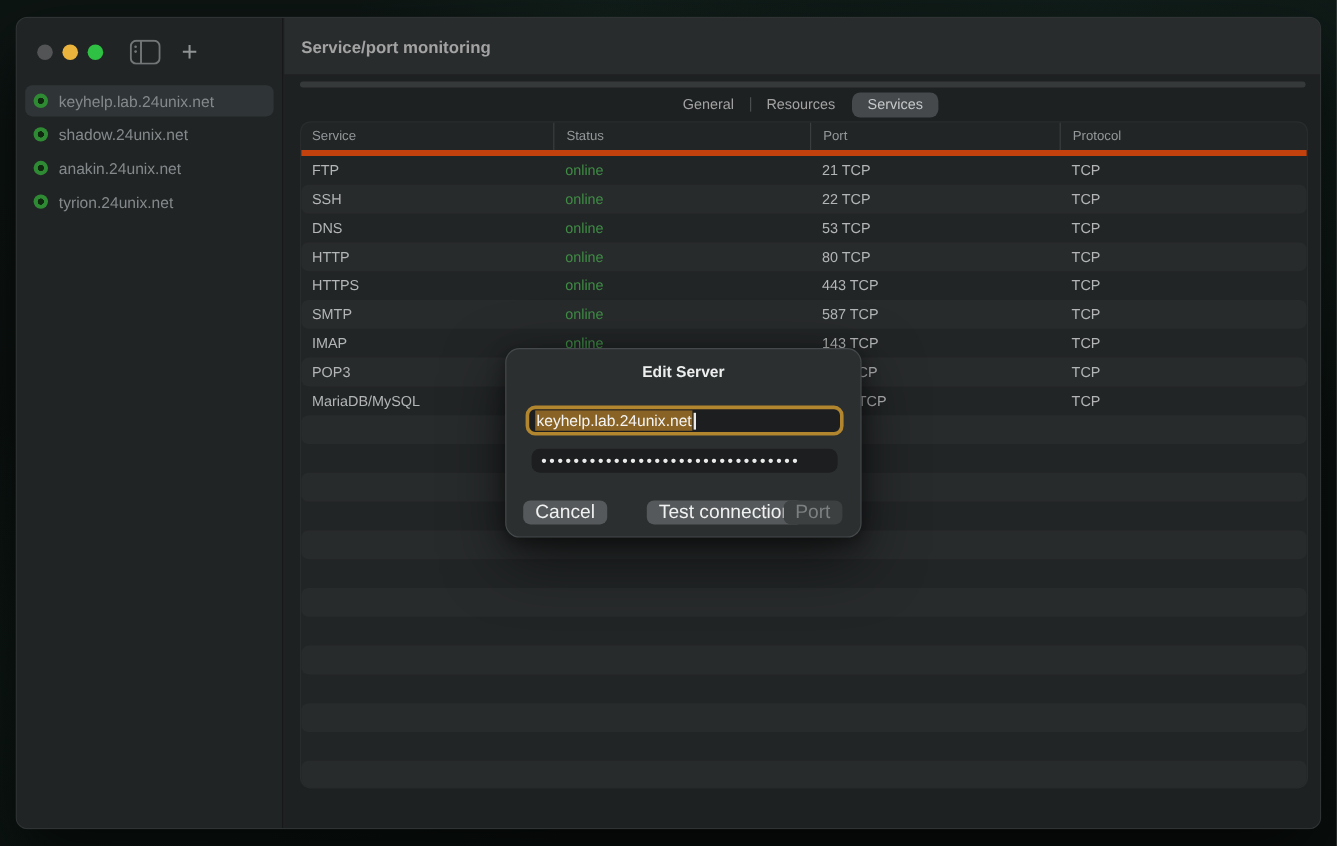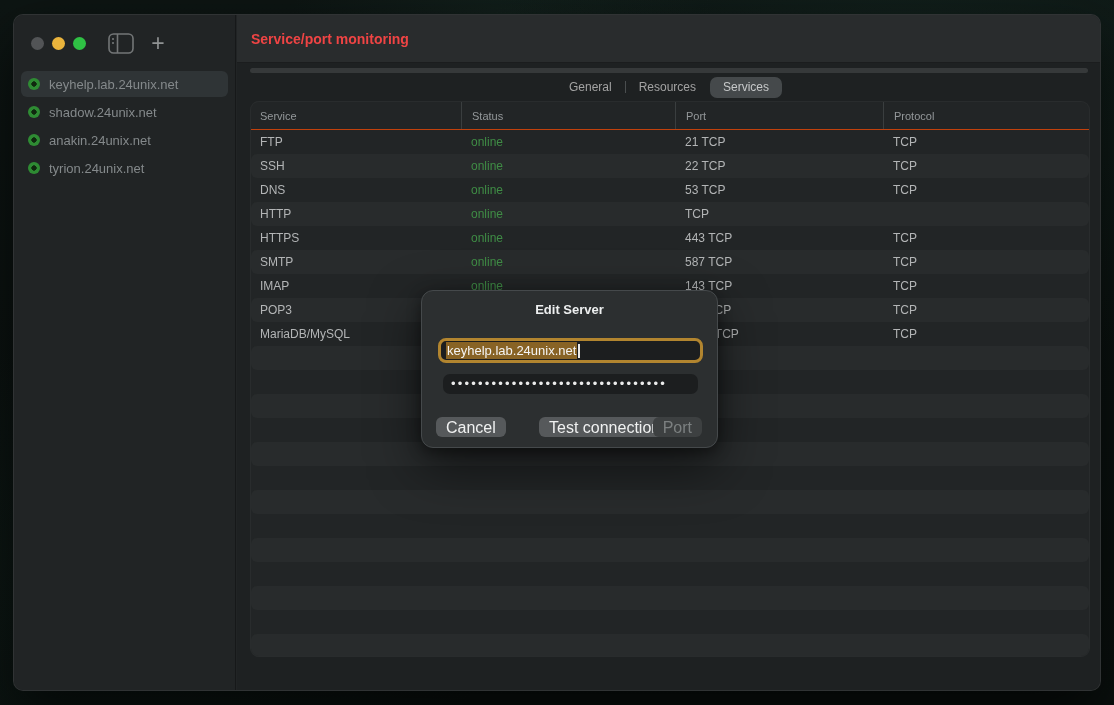--- a/index.html
+++ b/index.html
@@ -30,35 +30,35 @@
   .server-list { position:absolute; left:7px; right:7px; top:56px; list-style:none; }
   .server-item { height:26px; margin-bottom:2px; display:flex; align-items:center;
     padding-left:7px; border-radius:6px; color:#84898b; font-size:13px; }
   .server-item.selected { background:#2f3436; }
   .status-dot { width:12px; height:12px; border-radius:50%; margin-right:9px; flex:none;
     background:radial-gradient(circle at 50% 50%, #10280f 0 29%, #2e8b33 33% 100%); }
   
   .main { position:absolute; left:222px; top:0; right:0; bottom:0; }
   .titlebar { position:absolute; left:1px; top:0; right:0; height:48px;
     background:#292c2d; border-bottom:1px solid #1b1d1e; display:flex; align-items:center; }
-  .titlebar h1 { font-size:14px; font-weight:bold; color:#ef4444; padding-left:14px; }
+  .titlebar h1 { font-size:14px; font-weight:bold; color:#a3a3a3; padding-left:14px; }
   .content { position:absolute; left:1px; top:48px; right:0; bottom:0; background:#1e2122; }
   .top-strip { position:absolute; left:13px; top:5px; width:838px; height:5px;
     background:#36393a; border-radius:3px; }
   .tabbar { position:absolute; left:13px; top:13px; width:838px; height:22px;
     display:flex; align-items:center; justify-content:center; }
   .seg { font-size:12px; color:#a3a3a3; padding:3px 13px; border-radius:7px; line-height:15px; }
   .seg.selected { background:#45494b; color:#c6c8c9; }
   .seg-sep { width:1px; height:12px; background:#4a4e4f; }
   .seg-sep.hidden { visibility:hidden; }
   
   .table-card { position:absolute; left:13px; top:38px; width:840px; height:556px;
     background:#222526; border-radius:9px; border:1px solid rgba(255,255,255,.035); overflow:hidden; }
   .thead { display:grid; grid-template-columns:210px 214px 208px 208px; height:28px;
-    border-bottom:1px solid #c2410c; }
+    border-bottom:5px solid #c2410c; }
   .th { font-size:11px; color:#94989a; display:flex; align-items:center; padding-left:10px; }
   .th:first-child { padding-left:9px; }
   .th + .th { border-left:1px solid #3a3e3f; }
   .th:last-child { border-right:1px solid #3a3e3f; }
   .tr { display:grid; grid-template-columns:210px 214px 208px 208px; height:24px; }
   .tr.light { background:#282b2c; border-radius:6px; }
   .td { font-size:12px; color:#b3b5b6; display:flex; align-items:center; padding-left:10px;
     white-space:nowrap; overflow:hidden; }
   .td:first-child { padding-left:9px; }
   .td.online { color:#3f8c45; }
@@ -164,20 +164,21 @@
   <div class="tr">
     <div class="td">DNS</div>
     <div class="td online">online</div>
     <div class="td">53 TCP</div>
     <div class="td">TCP</div>
   </div>
 
   <div class="tr light">
     <div class="td">HTTP</div>
     <div class="td online">online</div>
+    <div class="td">80 TCP</div>
     <div class="td">TCP</div>
   </div>
 
   <div class="tr">
     <div class="td">HTTPS</div>
     <div class="td online">online</div>
     <div class="td">443 TCP</div>
     <div class="td">TCP</div>
   </div>
 

